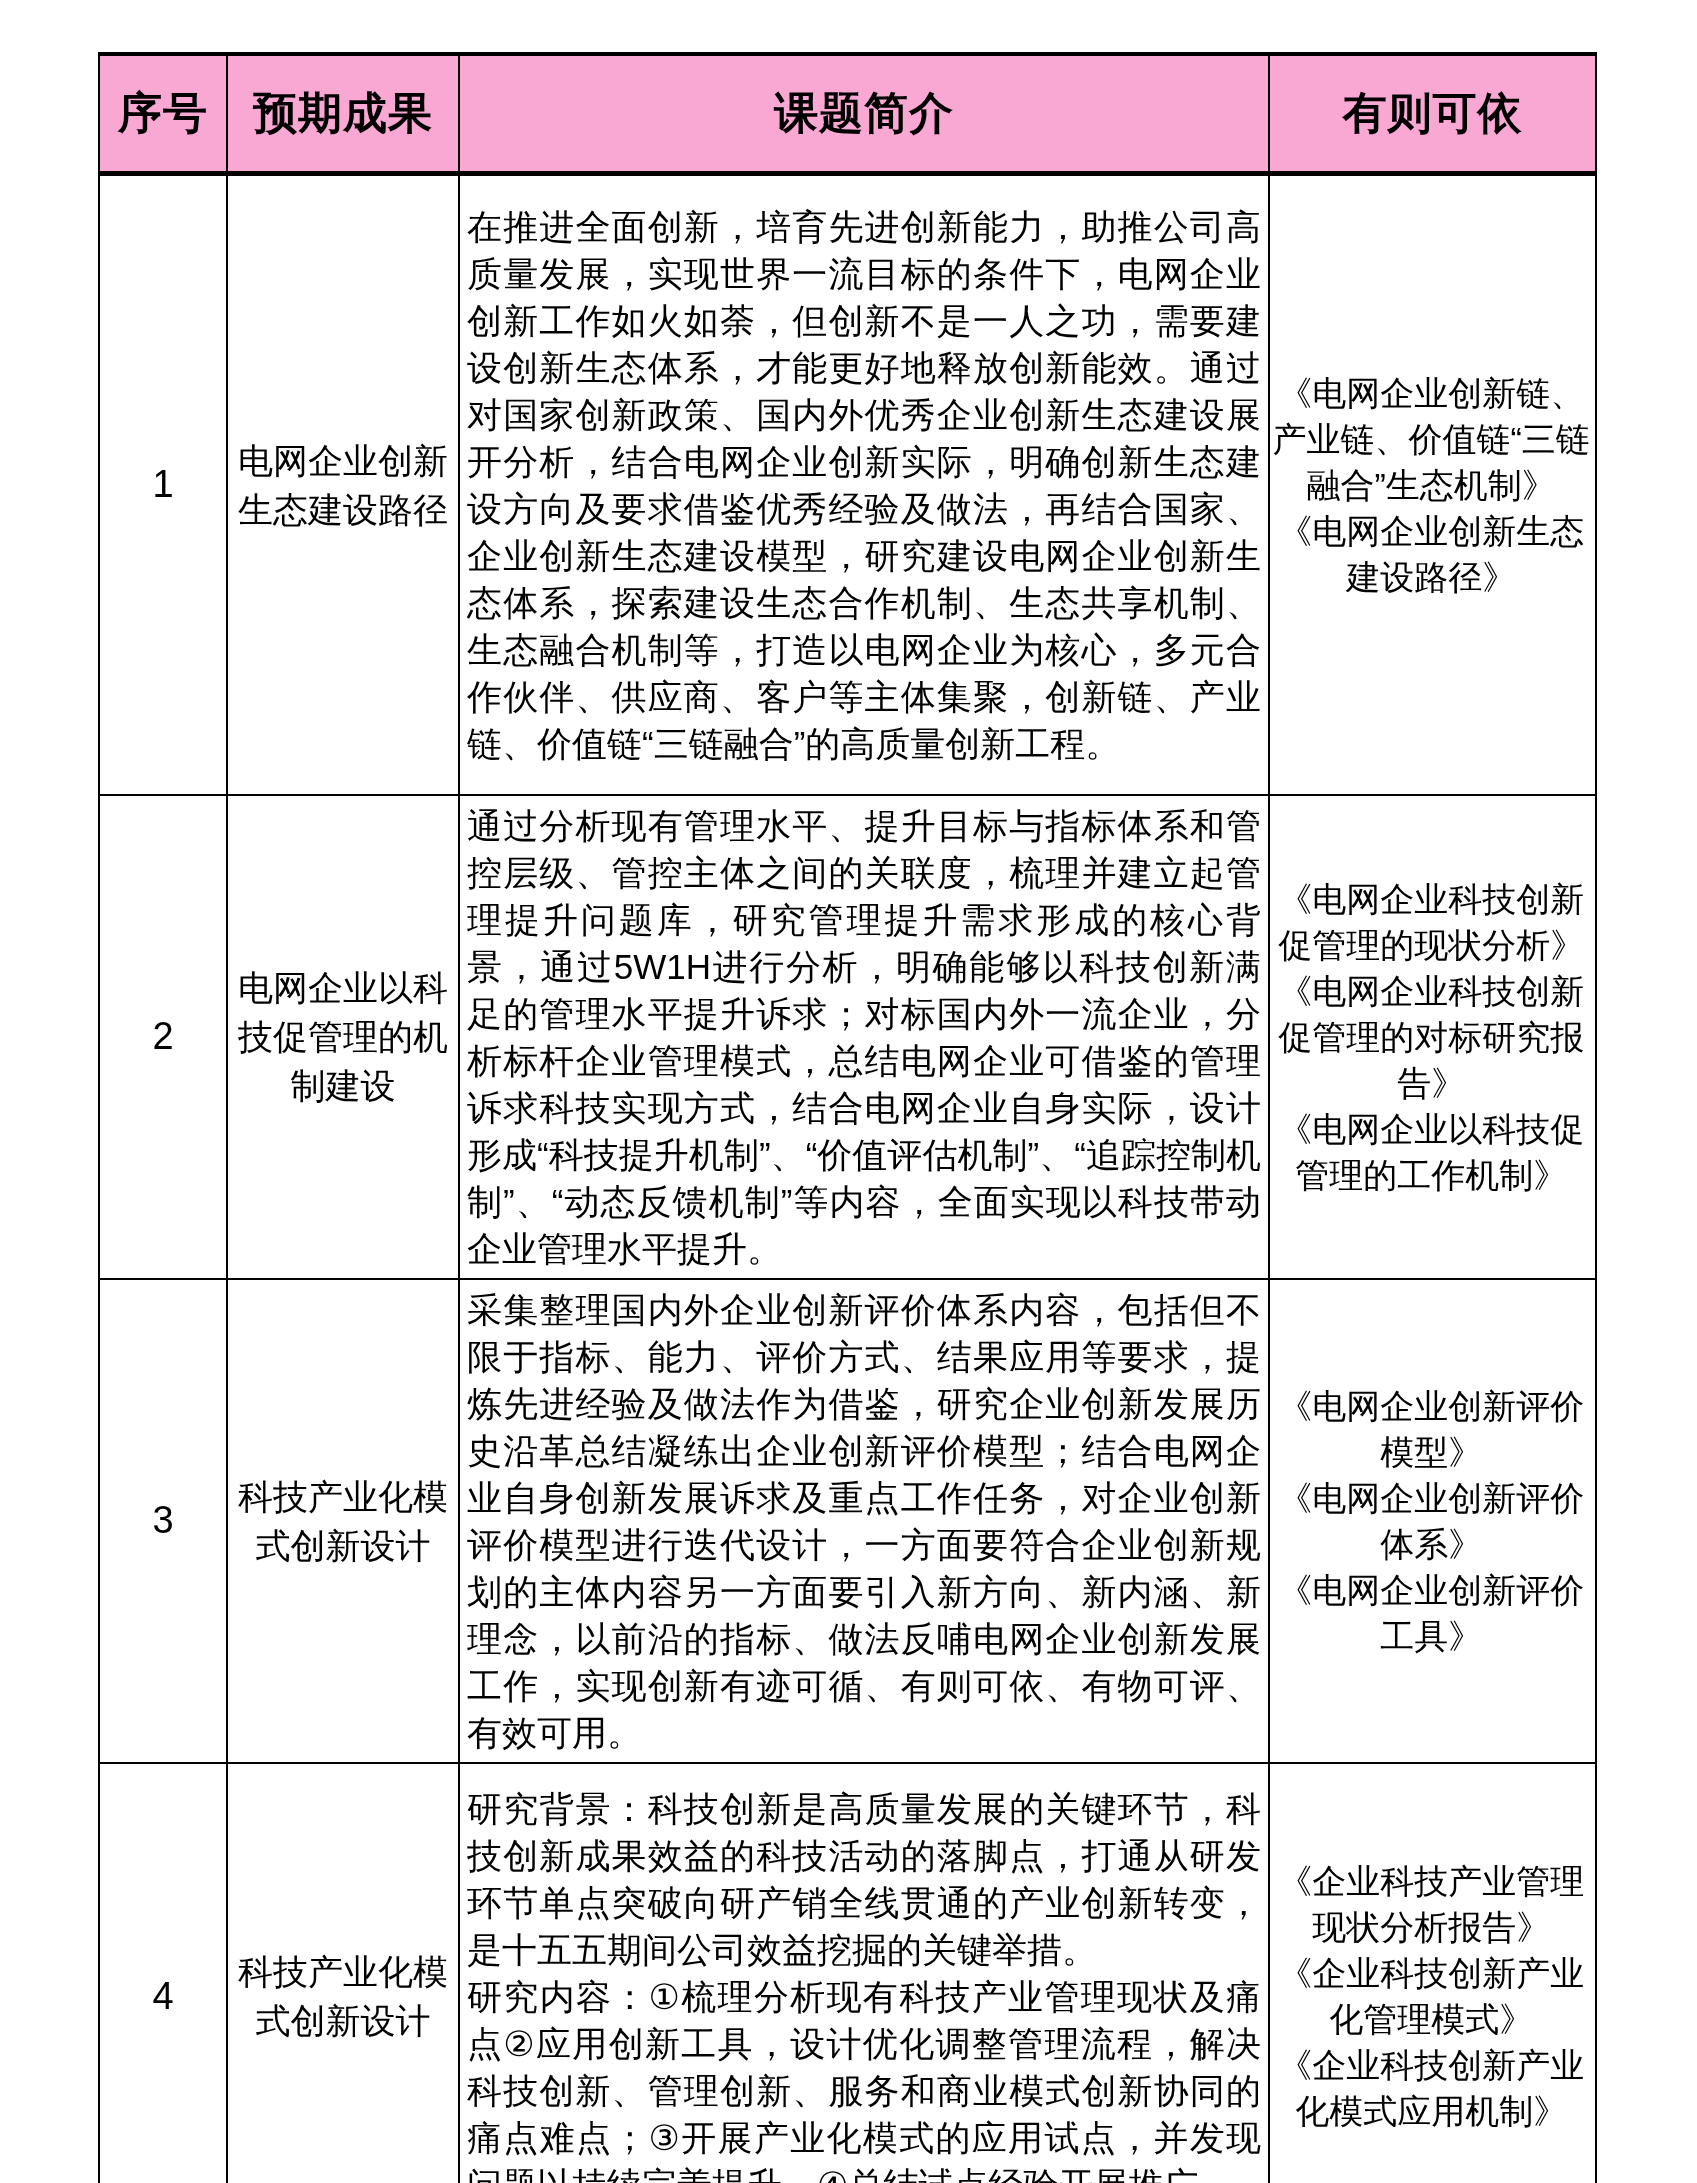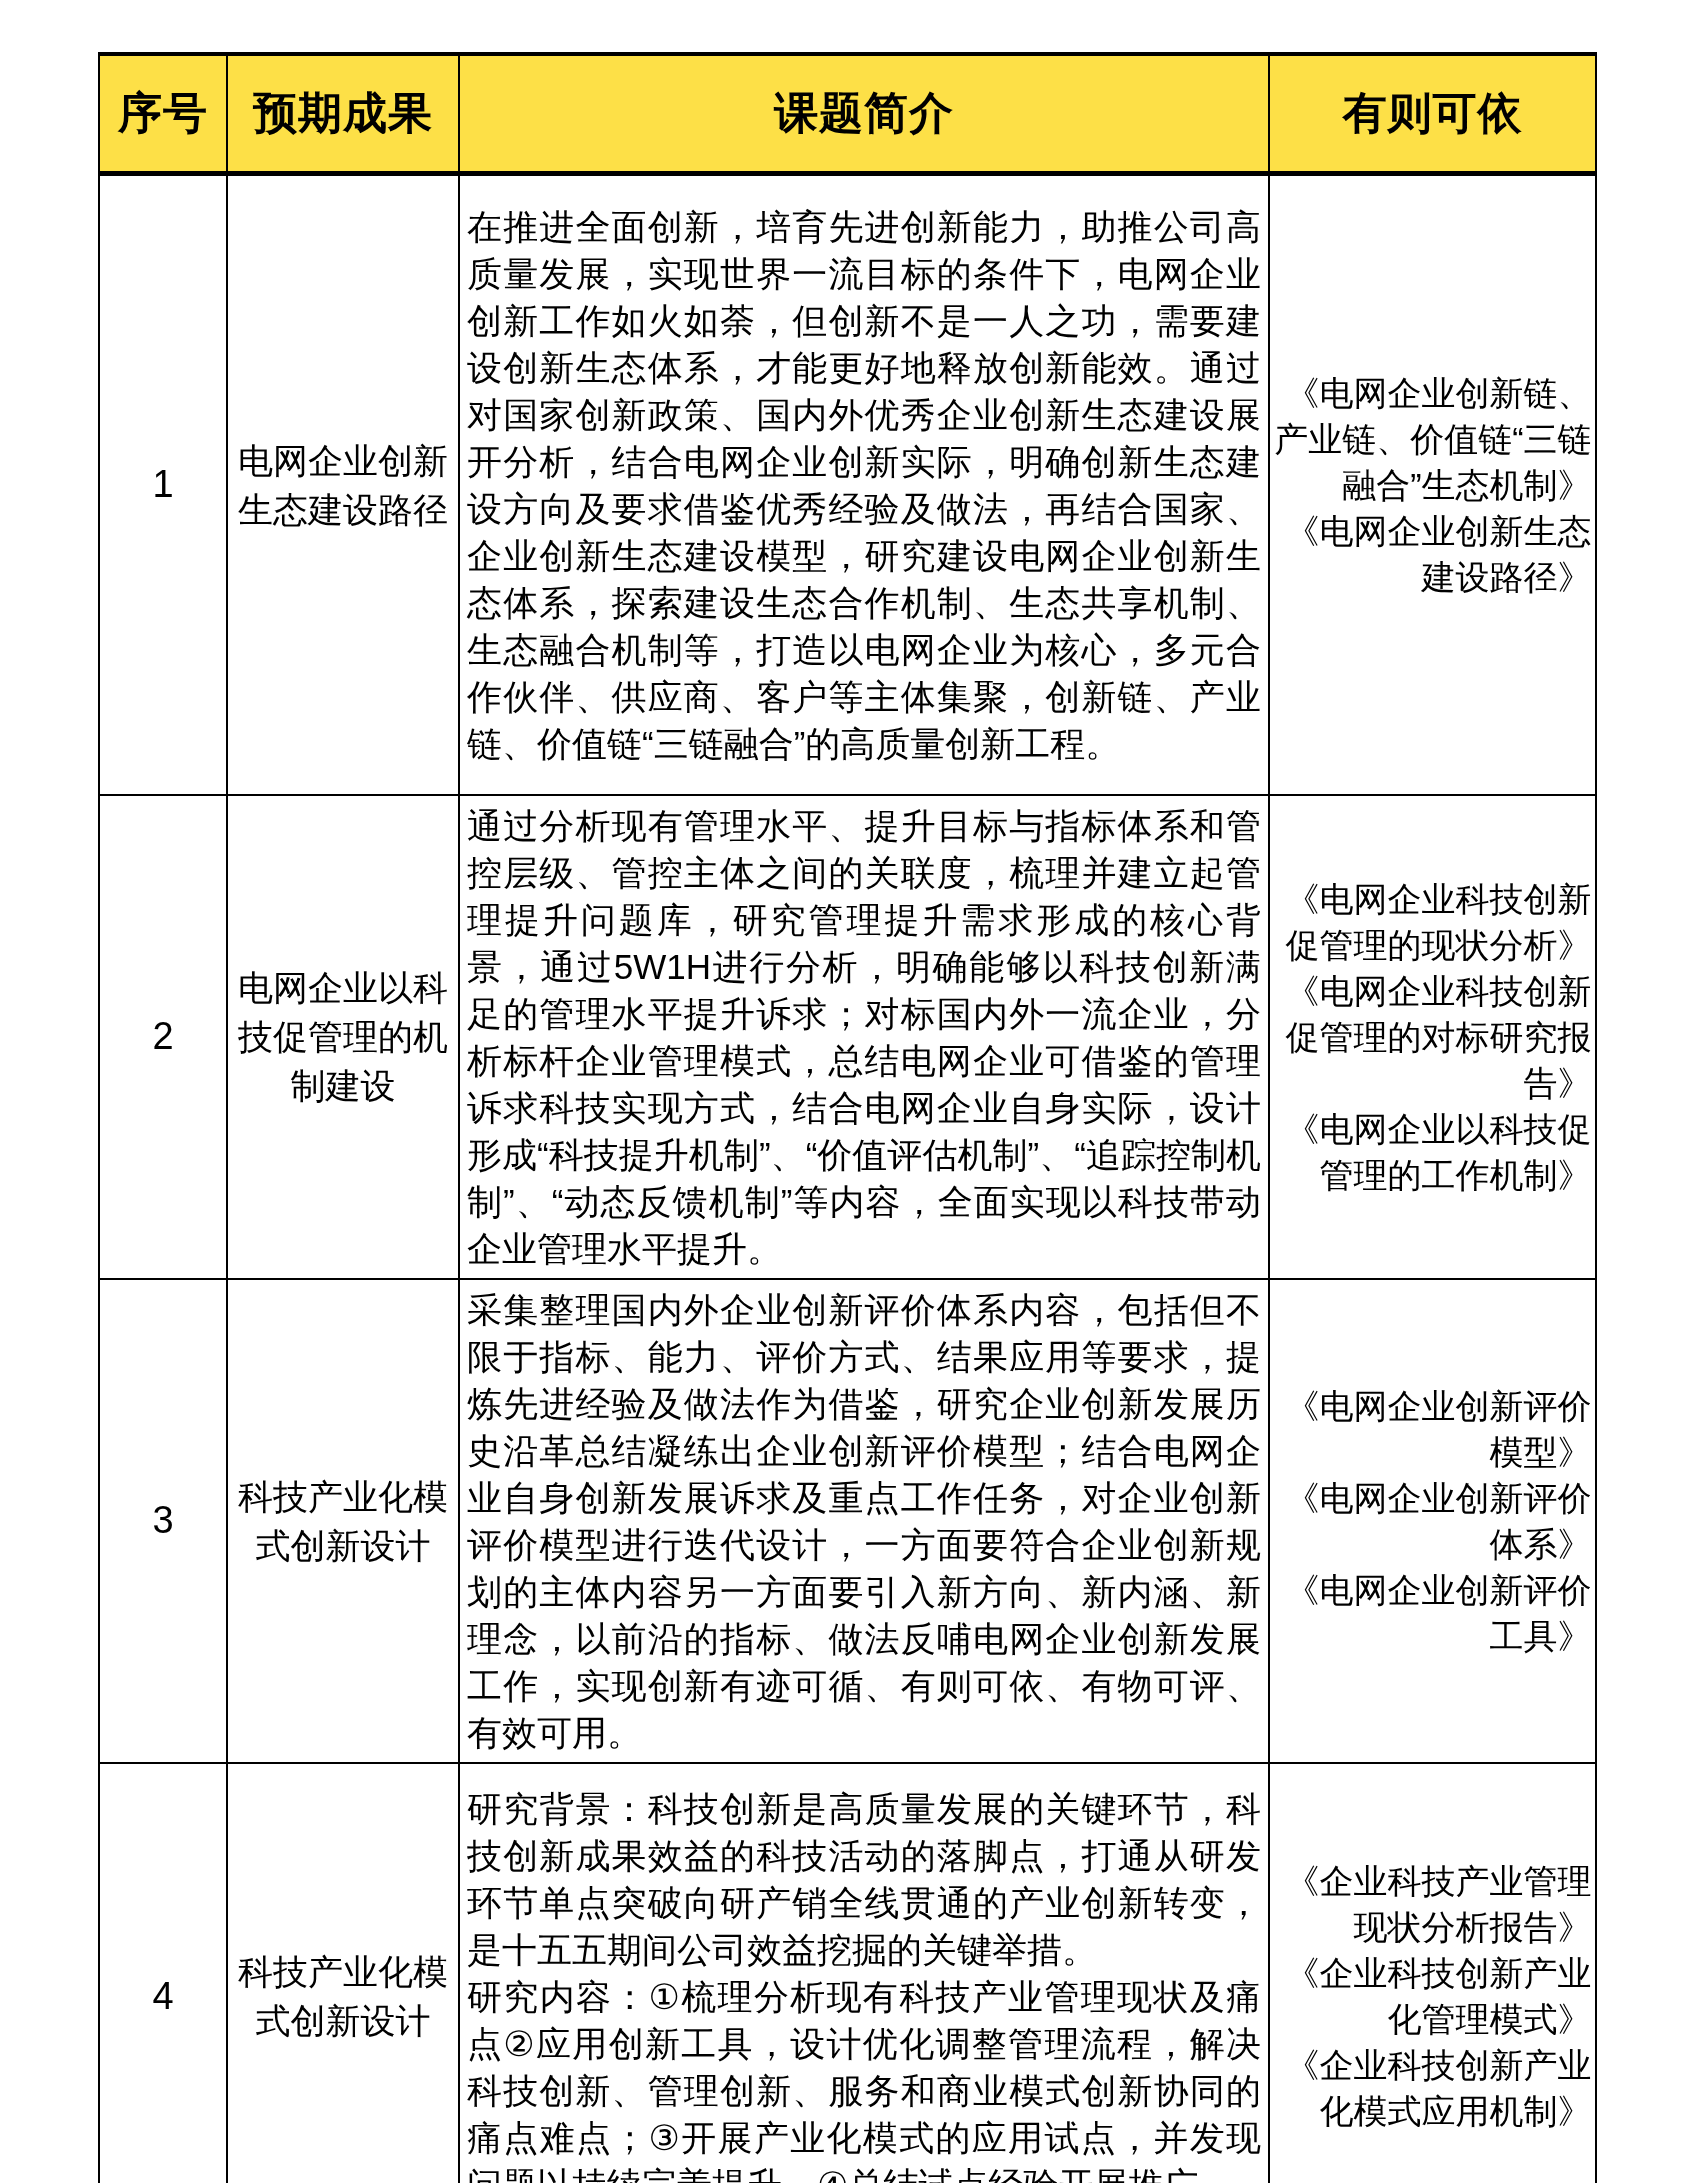--- a/index.html
+++ b/index.html
@@ -29,21 +29,21 @@
   col.c-brief{width:810px;}
   col.c-outcome{width:327px;}
 
   th,td{
     border:2.2px solid #000;
     vertical-align:middle;
     word-break:break-all;
     overflow:hidden;
   }
   thead th{
-    background:#fde047;
+    background:#f9a8d4;
     border-bottom:5.7px solid #000;
     height:113px;
     font-size:44px;
     font-weight:bold;
     text-align:center;
     letter-spacing:0.9px;
   }
   td.cell-no{
     text-align:center;
     font-size:38px;
@@ -60,21 +60,21 @@
     font-size:35px;
     line-height:47px;
     text-align:justify;
     font-weight:400;
     padding:6.1px 7px;
     white-space:pre-wrap;
   }
   td.cell-outcome{
     font-size:34px;
     line-height:46px;
-    text-align:right;
+    text-align:center;
     font-weight:400;
     padding:6.1px 3.5px 6.1px 0.9px;
     white-space:pre-wrap;
   }
 </style>
 </head>
 <body>
 
 <table class="project-table">
   <colgroup>

